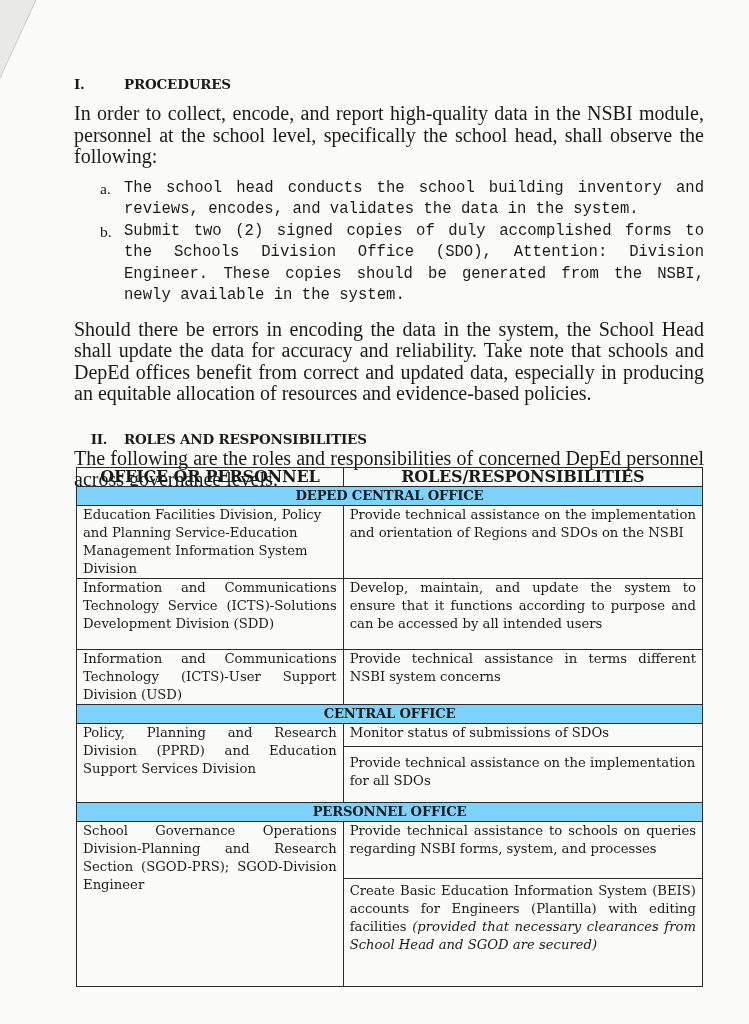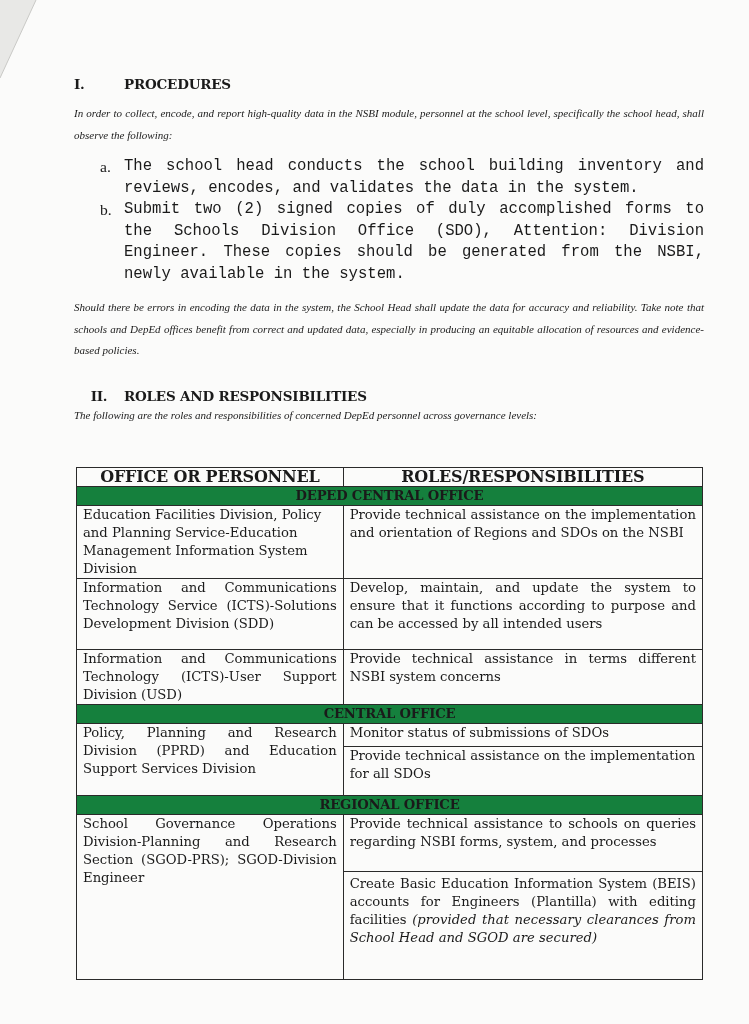--- a/index.html
+++ b/index.html
@@ -33,25 +33,24 @@
       font-weight: bold;
       font-size: 13.5px;
       letter-spacing: -0.2px;
       margin: 0;
     }
     .section-heading .num {
       width: 50px;
     }
     .para {
       font-family: "Liberation Serif", serif;
-      font-size: 11px;
+      font-size: 20px;
       line-height: 21.5px;
       text-align: justify;
       margin: 0;
-      font-style: italic;
     }
     .para-1 { margin-top: 11px; }
     .list {
       margin: 10px 0 0 0;
       padding: 0 0 0 26px;
       list-style: none;
     }
     .list li {
       display: flex;
       font-family: "Liberation Serif", serif;
@@ -84,21 +83,21 @@
       vertical-align: top;
     }
     table.roles th {
       font-weight: bold;
       text-align: center;
       font-size: 16px;
       height: 18px;
       letter-spacing: -0.2px;
     }
     table.roles .group-row td {
-      background: #15803d;
+      background: #7dd3fc;
       font-weight: bold;
       text-align: center;
       letter-spacing: -0.2px;
       height: 17px;
       padding: 0;
     }
     table.roles .just {
       text-align: justify;
       text-align-last: left;
     }
@@ -173,25 +172,25 @@
     </tr>
 
     <tr class="group-row">
       <td colspan="2">CENTRAL OFFICE</td>
     </tr>
     <tr>
       <td class="just" rowspan="2">Policy, Planning and Research Division (PPRD) and Education Support Services Division</td>
       <td class="just" style="height:22px;">Monitor status of submissions of SDOs</td>
     </tr>
     <tr>
-      <td style="height:48px; ">Provide technical assistance on the implementation for all SDOs</td>
+      <td style="height:48px; padding-top:7px;">Provide technical assistance on the implementation for all SDOs</td>
     </tr>
 
     <tr class="group-row">
-      <td colspan="2">REGIONAL OFFICE</td>
+      <td colspan="2">PERSONNEL OFFICE</td>
     </tr>
     <tr>
       <td class="just" rowspan="2">School Governance Operations Division-Planning and Research Section (SGOD-PRS); SGOD-Division Engineer</td>
       <td class="just" style="height:56px;">Provide technical assistance to schools on queries regarding NSBI forms, system, and processes</td>
     </tr>
     <tr>
       <td class="just" style="height:104px; padding-top:3px;"><span>Create Basic Education Information System (BEIS) accounts for Engineers (Plantilla) with editing facilities </span><span class="em">(provided that necessary clearances from School Head and SGOD are secured)</span></td>
     </tr>
   </tbody>
 </table>

